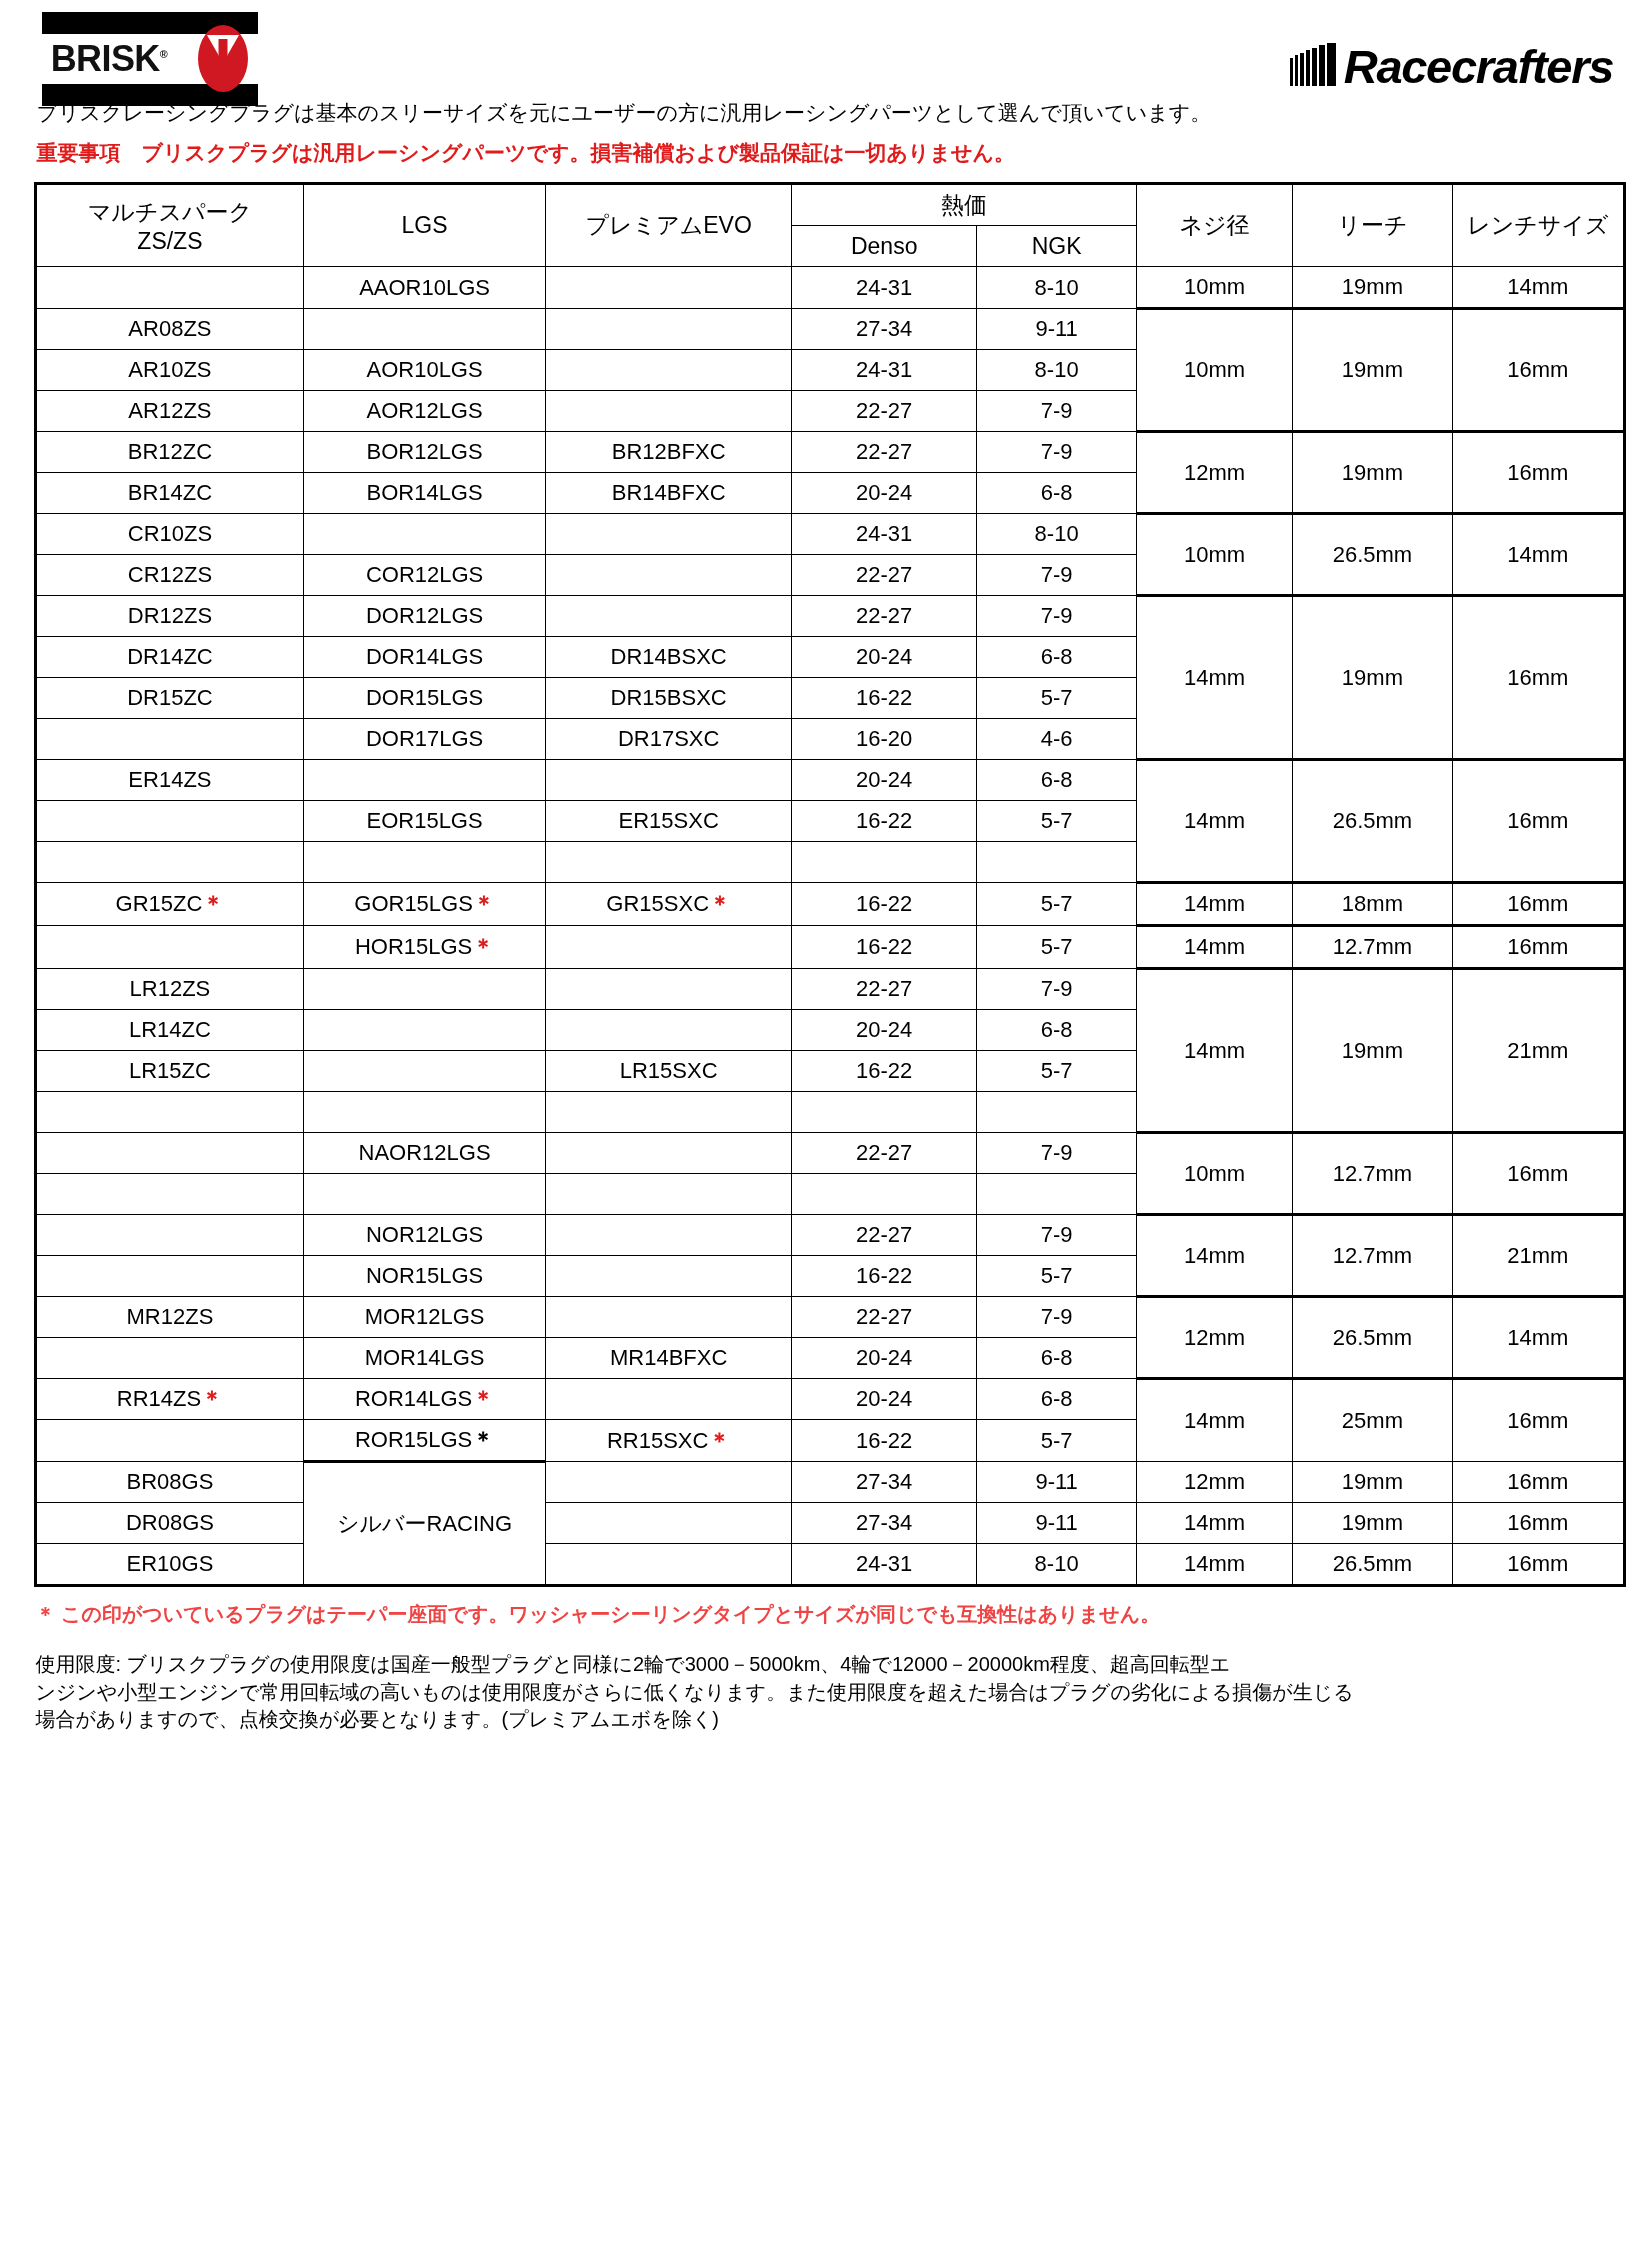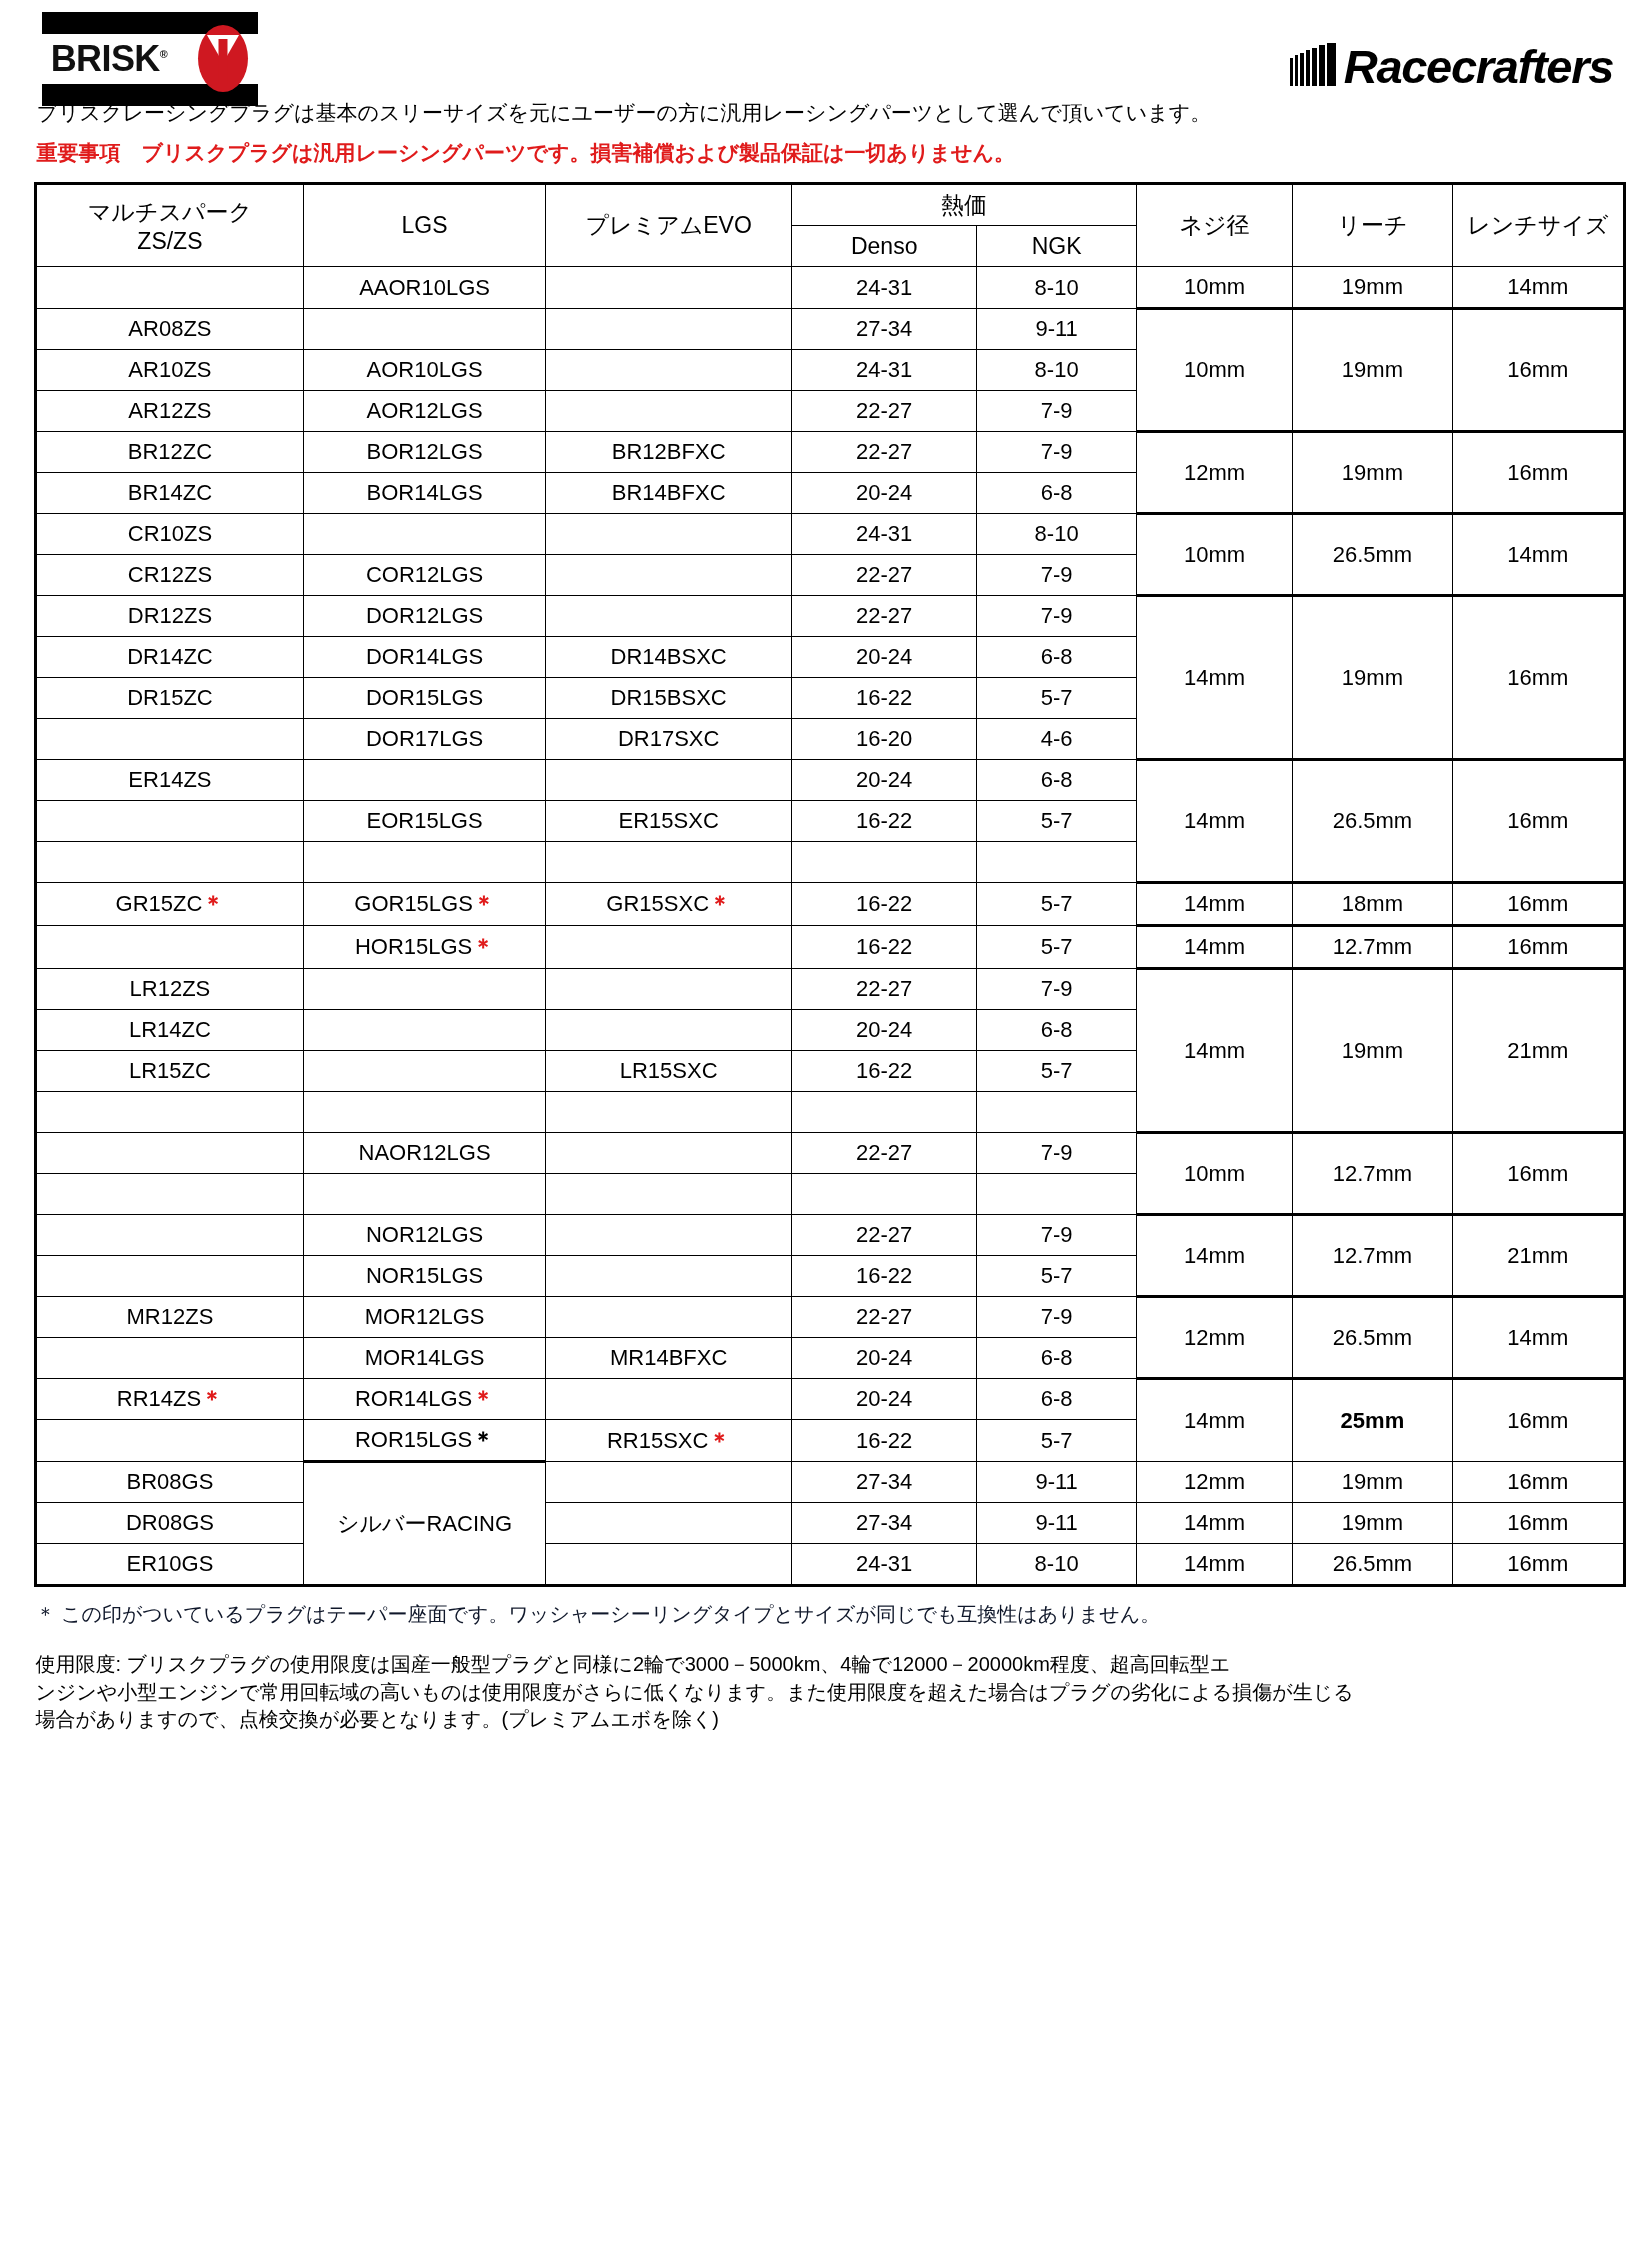--- a/index.html
+++ b/index.html
@@ -75,21 +75,21 @@
   .jp{font-size:21.6px;}
   .jp-sm{font-size:20px;}
   .hdr-top td,.hdr-top th{height:47px;}
   .sec-top td{border-top:3.8px solid #000;}
   .grp{font-size:22px;}
   .star{color:#e01b1b;font-weight:bold;}
   .star-blk{color:#000;font-weight:bold;}
 
   
   .foot-red{
-    color:#0f172a;font-weight:normal;font-size:20px;margin:14px 0 0 6.4px;white-space:nowrap;
+    color:#ef4444;font-weight:bold;font-size:20px;margin:14px 0 0 6.4px;white-space:nowrap;
   }
   .foot-note{margin:23px 0 0 6.4px;font-size:20px;line-height:1.38;}
   .foot-note div{white-space:nowrap;}
 </style>
 </head>
 <body>
 
 <div class="page">
 
   <div class="header">
@@ -374,21 +374,21 @@
           <td><span>20-24</span></td>
           <td><span>6-8</span></td>
         </tr>
         <tr class="sec-top">
           <td><span>RR14ZS</span><span class="star">＊</span></td>
           <td><span>ROR14LGS</span><span class="star">＊</span></td>
           <td></td>
           <td><span>20-24</span></td>
           <td><span>6-8</span></td>
           <td class="grp" rowspan="2" style="border-top: 3.8px solid rgb(0, 0, 0);"><span>14mm</span></td>
-          <td class="grp" rowspan="2" style="border-top: 3.8px solid rgb(0, 0, 0); font-weight: bold;"><span>25mm</span></td>
+          <td class="grp" rowspan="2" style="border-top: 3.8px solid rgb(0, 0, 0);"><span>25mm</span></td>
           <td class="grp" rowspan="2" style="border-top: 3.8px solid rgb(0, 0, 0);"><span>16mm</span></td>
         </tr>
         <tr>
           <td></td>
           <td><span>ROR15LGS</span><span class="star-blk">＊</span></td>
           <td><span>RR15SXC</span><span class="star">＊</span></td>
           <td><span>16-22</span></td>
           <td><span>5-7</span></td>
         </tr>
         <tr class="sec-top">

